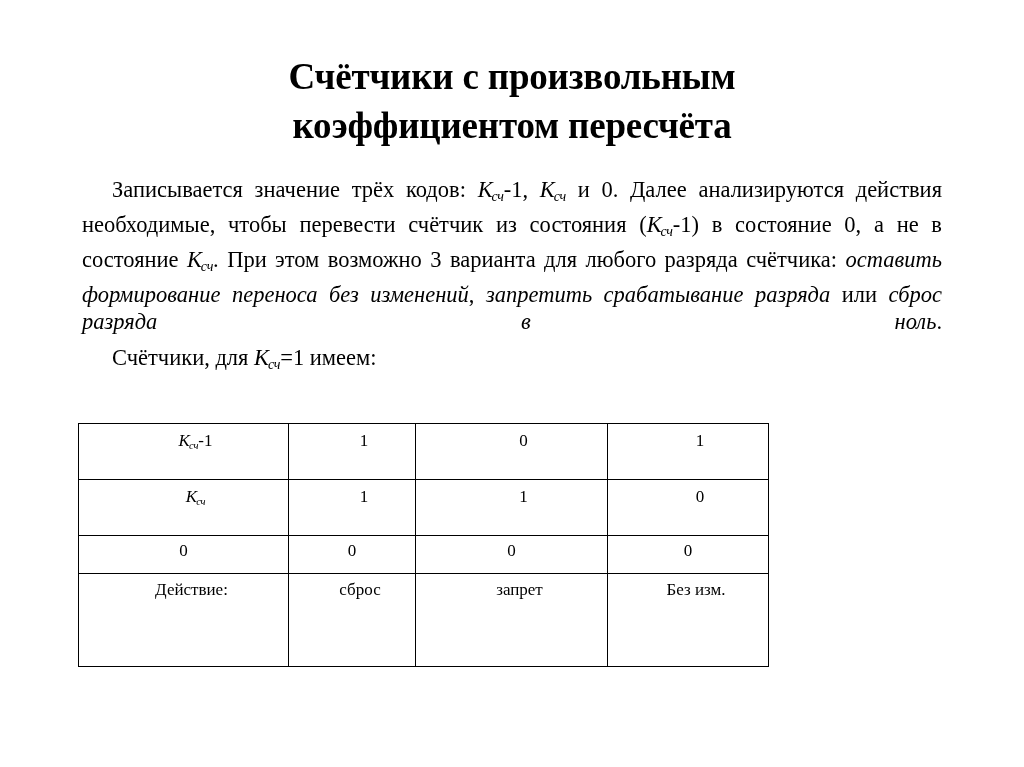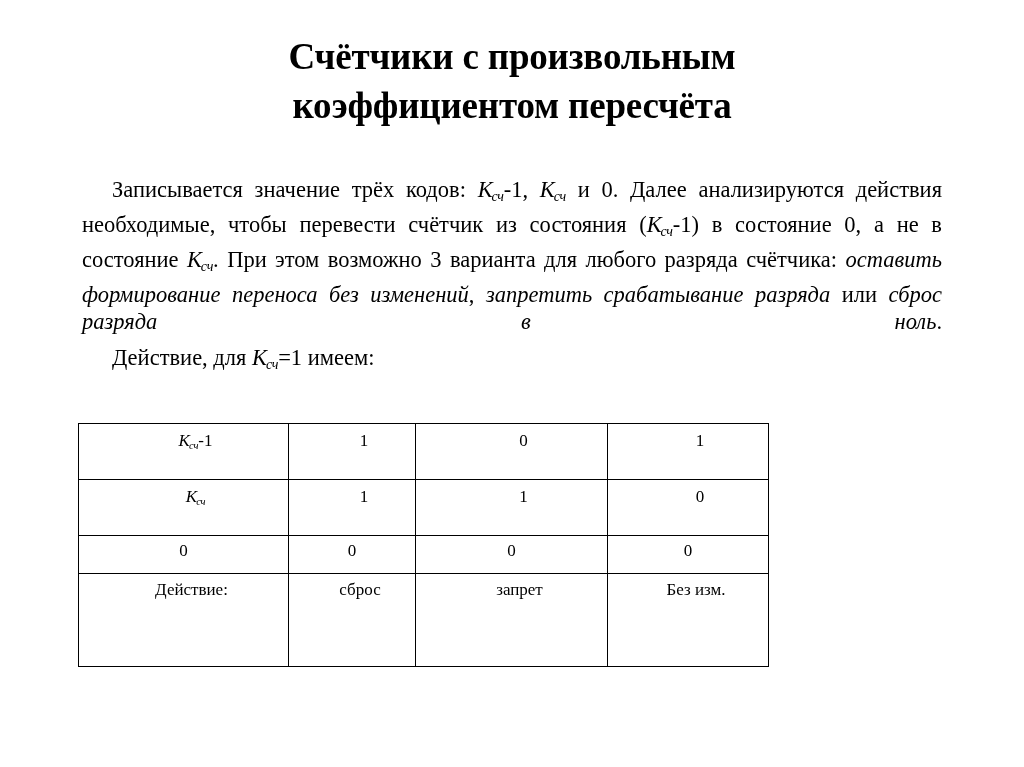--- a/index.html
+++ b/index.html
@@ -13,21 +13,21 @@
     position: relative;
     overflow: hidden;
     font-family: "Liberation Serif", "DejaVu Serif", serif;
     color: #000000;
   }
 
   
   .slide-title {
     position: absolute;
     left: 60px;
-    top: 32px;
+    top: 52px;
     width: 904px;
     text-align: center;
     font-weight: bold;
     font-size: 37px;
     line-height: 49px;
     letter-spacing: -0.2px;
     font-family: "Liberation Serif", "DejaVu Serif", serif;
   }
   .slide-title .tline { display: block; }
 
@@ -108,21 +108,21 @@
 
 <div class="slide-title">
   <span class="tline">Счётчики с произвольным</span>
   <span class="tline">коэффициентом пересчёта</span>
 </div>
 
 <div class="body-block">
 
   <p class="para p1"><span>Записывается значение трёх кодов: </span><span class="ksym"><span>К</span><span class="sub">сч</span></span><span>-1, </span><span class="ksym"><span>К</span><span class="sub">сч</span></span><span> и 0. Далее анализируются действия необходимые, чтобы перевести счётчик из состояния (</span><span class="ksym"><span>К</span><span class="sub">сч</span></span><span>-1) в состояние 0, а не в состояние </span><span class="ksym"><span>К</span><span class="sub">сч</span></span><span>. При этом возможно 3 варианта для любого разряда счётчика: </span><i class="it">оставить формирование переноса без изменений</i><span>, </span><i class="it">запретить срабатывание разряда</i><span> или </span><i class="it">сброс разряда в ноль</i><span>.</span></p>
 
-  <p class="para p2"><span>Действие, для </span><span class="ksym"><span>К</span><span class="sub">сч</span></span><span>=1 имеем:</span></p>
+  <p class="para p2"><span>Счётчики, для </span><span class="ksym"><span>К</span><span class="sub">сч</span></span><span>=1 имеем:</span></p>
 
 </div>
 
 <div class="tbl-wrap">
   <table class="truth">
     <colgroup>
       <col class="c0">
         <col class="c1">
         <col class="c2">
         <col class="c3">

